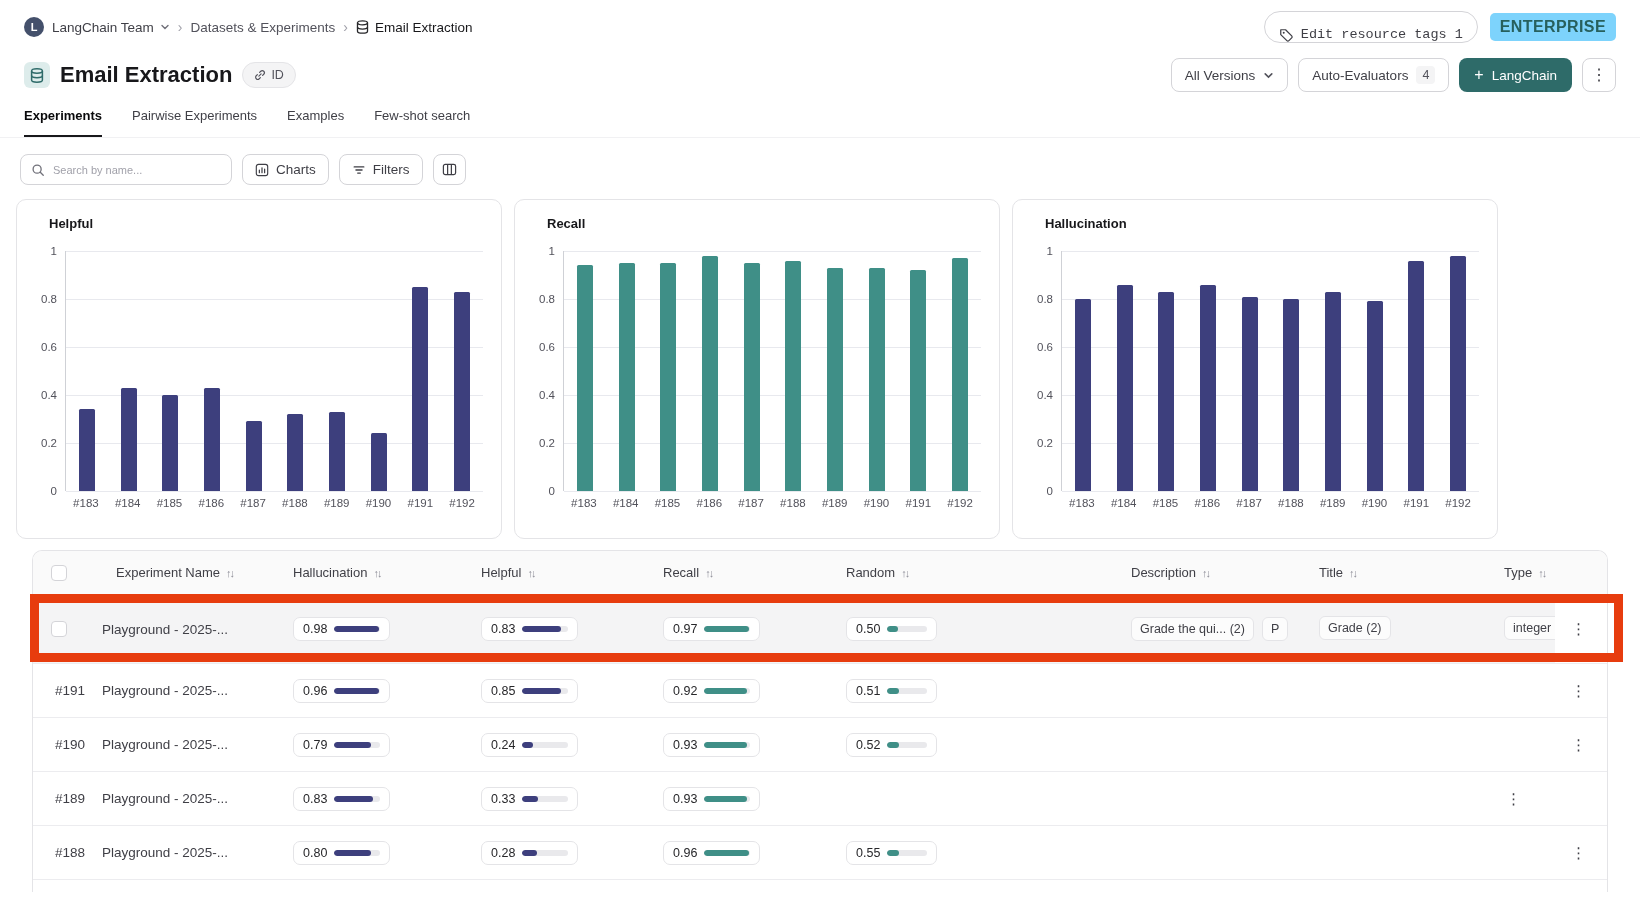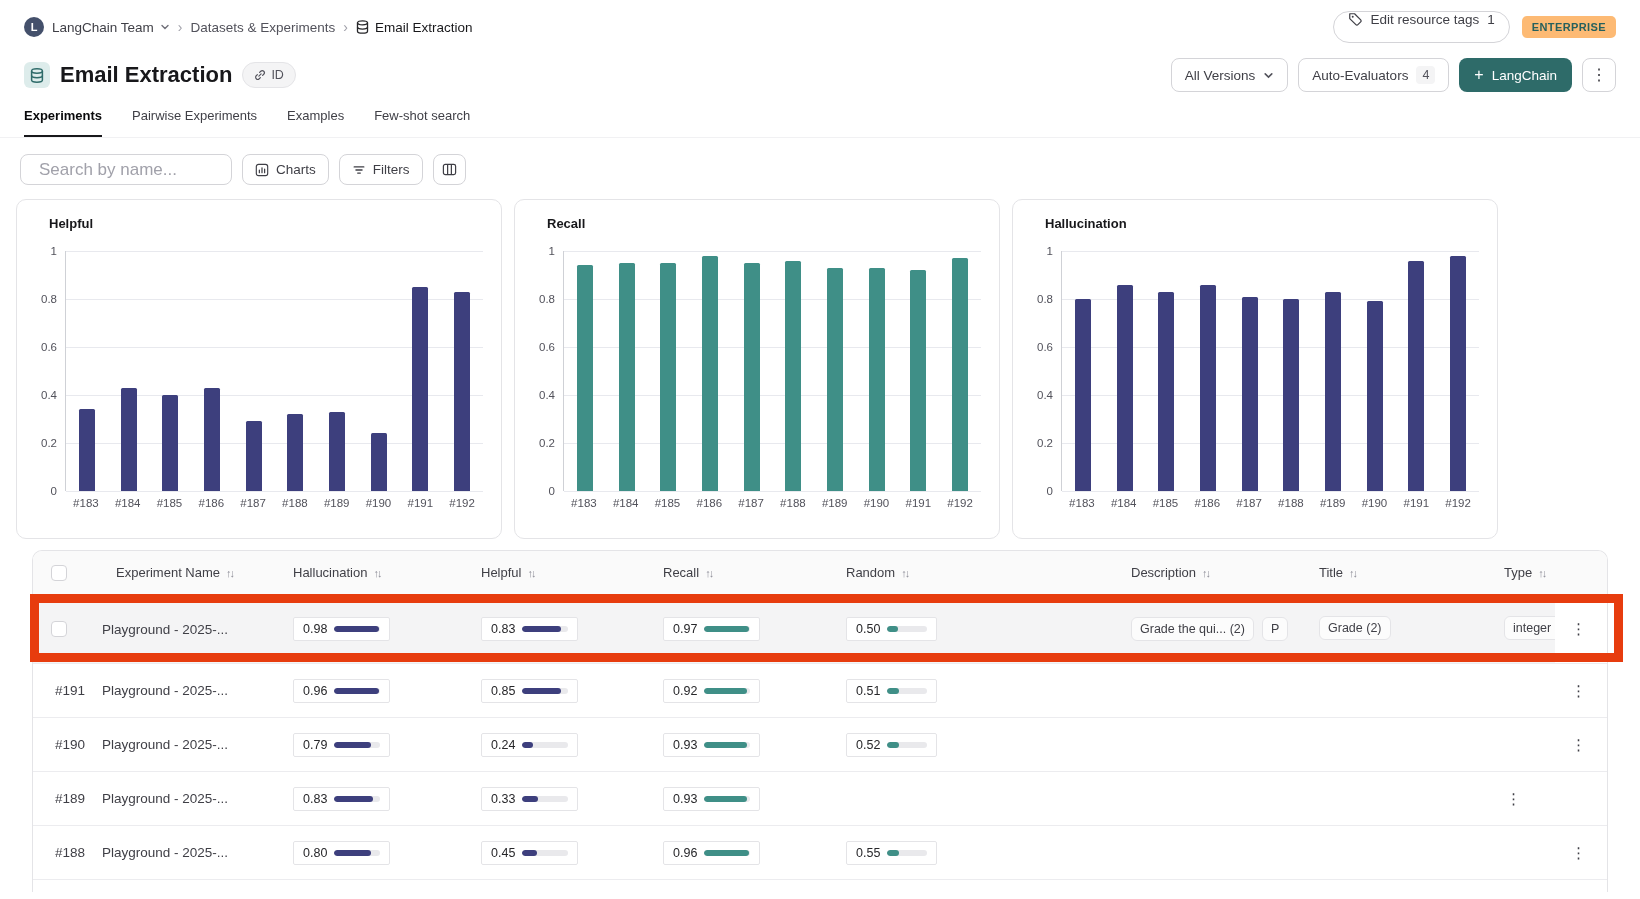--- a/index.html
+++ b/index.html
@@ -9,23 +9,23 @@
   
   .topbar { height:54px; padding:0 24px; display:flex; align-items:center; justify-content:space-between; }
   .crumbs { display:flex; align-items:center; gap:8px; font-size:13.5px; }
   .avatar { width:20px; height:20px; border-radius:50%; background:#44506b; color:#fff;
     font-size:11px; display:flex; align-items:center; justify-content:center; font-weight:700; }
   .crumb-team { display:flex; align-items:center; gap:6px; color:#3f3f46; cursor:pointer; }
   .crumb-sep { color:#a1a1aa; font-size:14px; }
   .crumb-link { color:#52525b; cursor:pointer; }
   .crumb-current { display:flex; align-items:center; gap:6px; color:#18181b; font-weight:500; }
   .topbar-right { display:flex; align-items:center; gap:12px; }
-  .pill-btn { display:flex; align-items:flex-start; gap:8px; height:32px; padding:0 14px;
-    border:1px solid #d4d4d8; border-radius:999px; background:#fff; font-size:13.5px; color:#3f3f46; cursor:pointer; }
-  .plan-badge { background:#fdba74; color:#27605d; font-size:11px; font-weight:700;
+  .pill-btn { display:flex; align-items:flex-end; gap:8px; height:32px; padding:0 14px;
+    border:1px solid #d4d4d8; border-radius:999px; background:#fff; font-size:13.5px; color:#3f3f46; cursor:pointer;font-family:Liberation Mono, monospace; }
+  .plan-badge { background:#7dd3fc; color:#27605d; font-size:16px; font-weight:700;
     letter-spacing:.4px; padding:5px 10px; border-radius:5px; }
 
   
   .page-head { margin:4px 24px 0; display:flex; align-items:center; justify-content:space-between; }
   .ph-left { display:flex; align-items:center; gap:10px; }
   .ds-icon-box { width:26px; height:26px; border-radius:6px; background:#ddeceb; display:flex;
     align-items:center; justify-content:center; }
   .page-title { font-size:22px; font-weight:600; color:#18181b; }
   .id-pill { display:flex; align-items:center; gap:5px; background:#f4f4f5; border:1px solid #e4e4e7;
     border-radius:999px; padding:5px 11px; font-size:12.5px; color:#52525b; cursor:pointer; }
@@ -40,21 +40,21 @@
 
   
   .tabs { margin-top:16px; padding:0 24px; display:flex; gap:30px; border-bottom:1px solid #f1f1f3; }
   .tab { font-size:13px; padding-bottom:12px; color:#3f3f46; cursor:pointer; border-bottom:2px solid transparent; }
   .tab.active { color:#09090b; font-weight:700; border-bottom:2px solid #18181b; }
 
   
   .toolbar { display:flex; align-items:center; gap:10px; padding:16px 0 12px; margin:0 20px; }
   .search-box { display:flex; align-items:center; gap:8px; width:212px; height:31px; padding:0 10px;
     border:1px solid #d4d4d8; border-radius:8px; background:#fff; }
-  .search-box input { border:none; outline:none; flex:1; font-size:17px; color:#3f3f46;
+  .search-box input { border:none; outline:none; flex:1; font-size:11px; color:#3f3f46;
     font-family:"Liberation Sans", sans-serif; background:transparent; }
   .search-box input::placeholder { color:#a1a1aa; }
   .tool-btn { display:flex; align-items:center; gap:7px; height:31px; padding:0 12px; background:#fff;
     border:1px solid #d4d4d8; border-radius:8px; font-size:13.5px; color:#3f3f46; cursor:pointer; }
 
   
   .charts-row { display:flex; gap:12px; margin:2px 16px 0; }
   .chart-card { width:486px; height:340px; border:1px solid #e4e4e7; border-radius:10px; padding:16px 18px 10px 14px; }
   .chart-title { font-size:13px; font-weight:700; color:#18181b; margin-left:18px; }
   .chart-body { display:flex; margin-top:20px; height:240px; }
@@ -75,21 +75,21 @@
   .th.no-pad { padding-left:0; }
   .sort { font-size:11px; color:#8e8e98; letter-spacing:-2px; cursor:pointer; }
   .checkbox { width:16px; height:16px; border:1.5px solid #d4d4d8; border-radius:4px; background:#fff; cursor:pointer; }
   .hd-check { margin-left:18px; }
   .trow { height:54px; border-top:1px solid #ececef; background:#fff; }
   .trow.first { border-top:none; height:68px; background:#f4f4f5; }
   .cell { font-size:13.5px; color:#3f3f46; padding-left:14px; overflow:hidden; white-space:nowrap; }
   .cell.num { padding-left:22px; color:#3f3f46; }
   .cell.name { padding-left:0; }
   .metric-pill { display:inline-flex; align-items:center; gap:7px; background:#fff; border:1px solid #e4e4e7;
-    border-radius:2px; padding:4px 9px; font-size:12.5px; color:#27272a;justify-content:space-between; }
+    border-radius:7px; padding:4px 9px; font-size:12.5px; color:#27272a;justify-content:space-between; }
   .track { height:6px; border-radius:3px; background:#e9e9ec; position:relative; overflow:hidden; }
   .track.metric { width:46px; } .track.rand { width:40px; }
   .fill { position:absolute; left:0; top:0; bottom:0; border-radius:3px; }
   .tag-pill { display:inline-block; background:#fcfcfc; border:1px solid #e4e4e7; border-radius:6px;
     padding:4px 8px; font-size:12.5px; color:#3f3f46; white-space:nowrap; overflow:hidden; }
   .actions-cell { background:#fff; height:100%; display:flex; align-items:center; padding-left:10px; position:relative; z-index:2; }
   .row-kebab { font-size:15px; color:#3f3f46; cursor:pointer; padding:4px 6px; }
   .desc-flex { display:flex; gap:8px; align-items:center; overflow:hidden; }
   .type-cell { overflow:visible; }
 
@@ -523,21 +523,21 @@
         <div class="tgrid trow">
           <div class="cell num">#188</div>
           <div class="cell name">Playground - 2025-...</div>
           <div class="cell"><span class="metric-pill">
               <span>0.80</span>
               <span class="track metric">
                 <span class="fill" style="width: 80%; background: rgb(61, 63, 125);"></span>
               </span>
             </span></div>
           <div class="cell"><span class="metric-pill">
-              <span>0.45</span>
+              <span>0.28</span>
               <span class="track metric">
                 <span class="fill" style="width: 32%; background: rgb(61, 63, 125);"></span>
               </span>
             </span></div>
           <div class="cell"><span class="metric-pill">
               <span>0.96</span>
               <span class="track metric">
                 <span class="fill" style="width: 96%; background: rgb(63, 143, 135);"></span>
               </span>
             </span></div>

